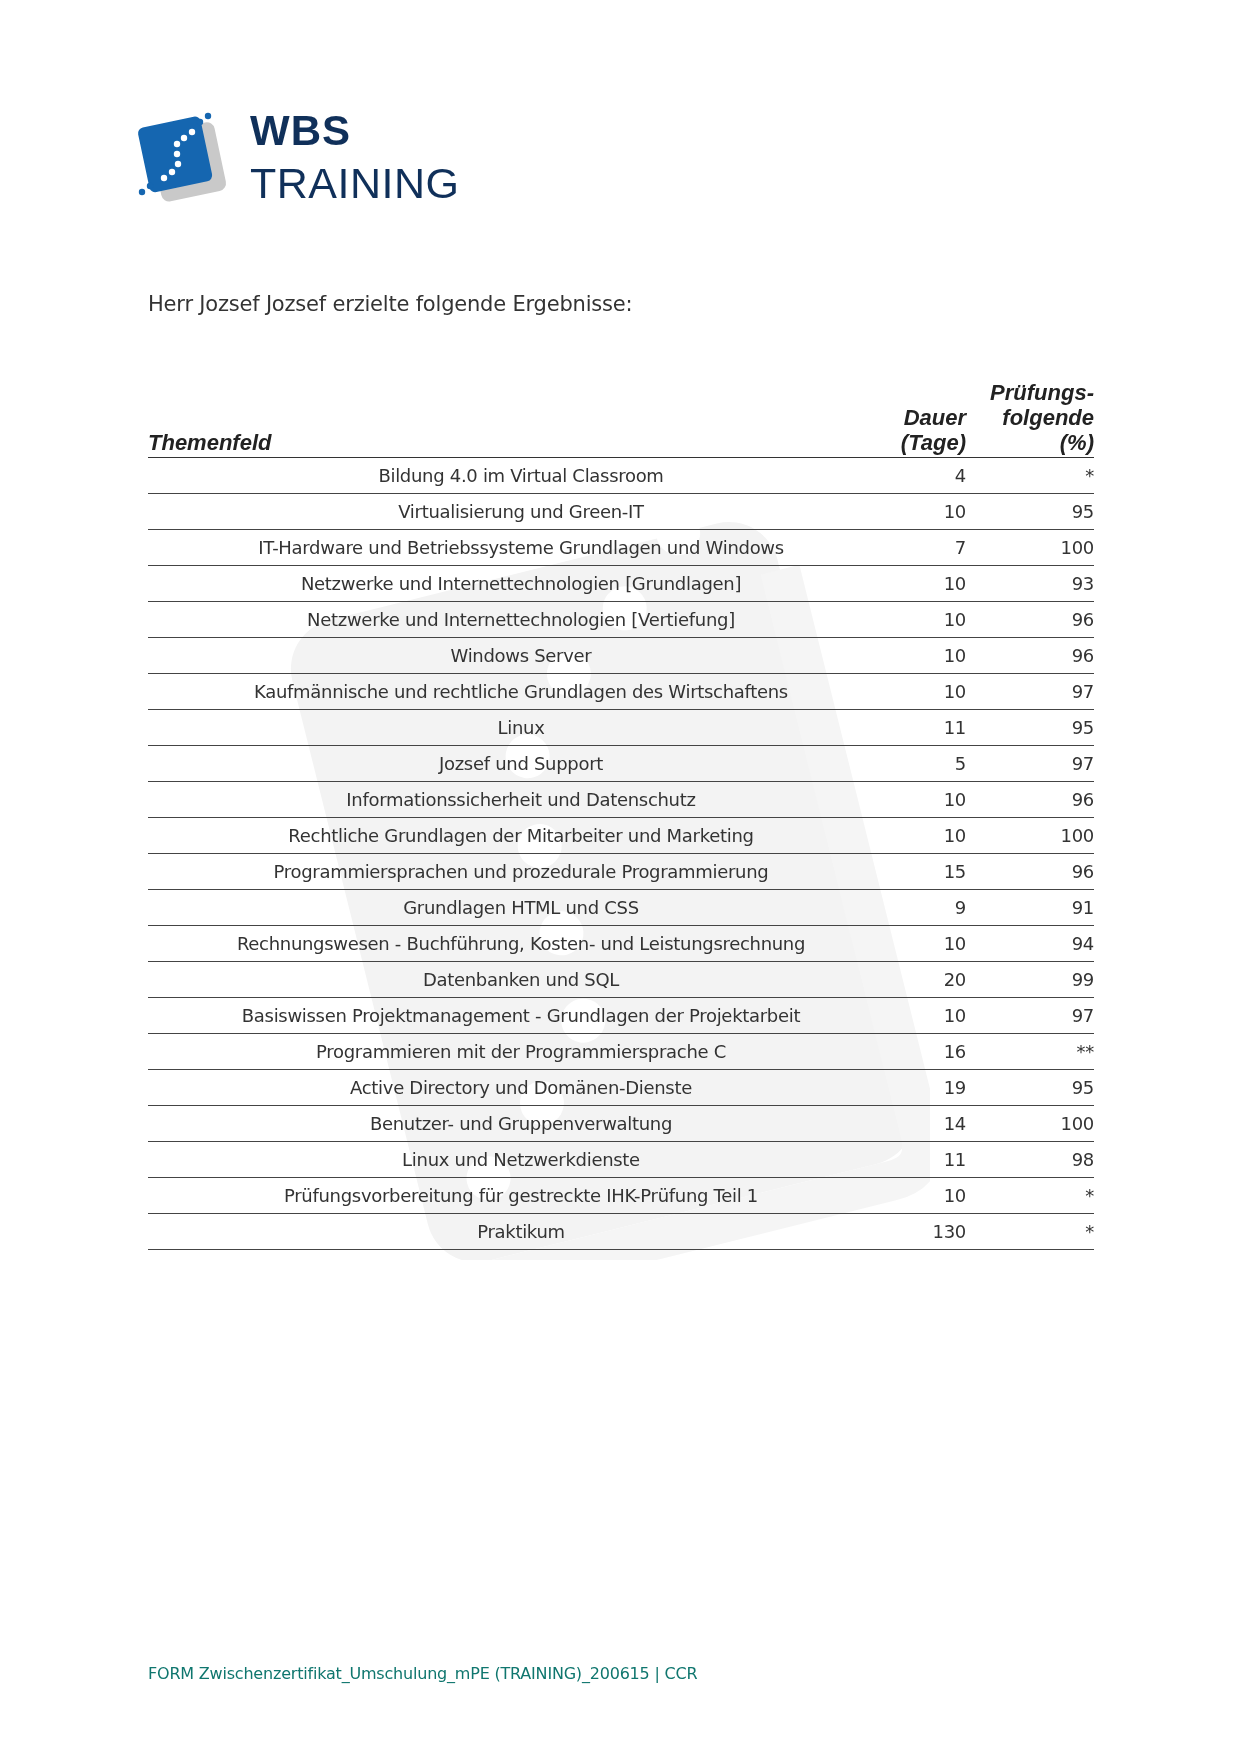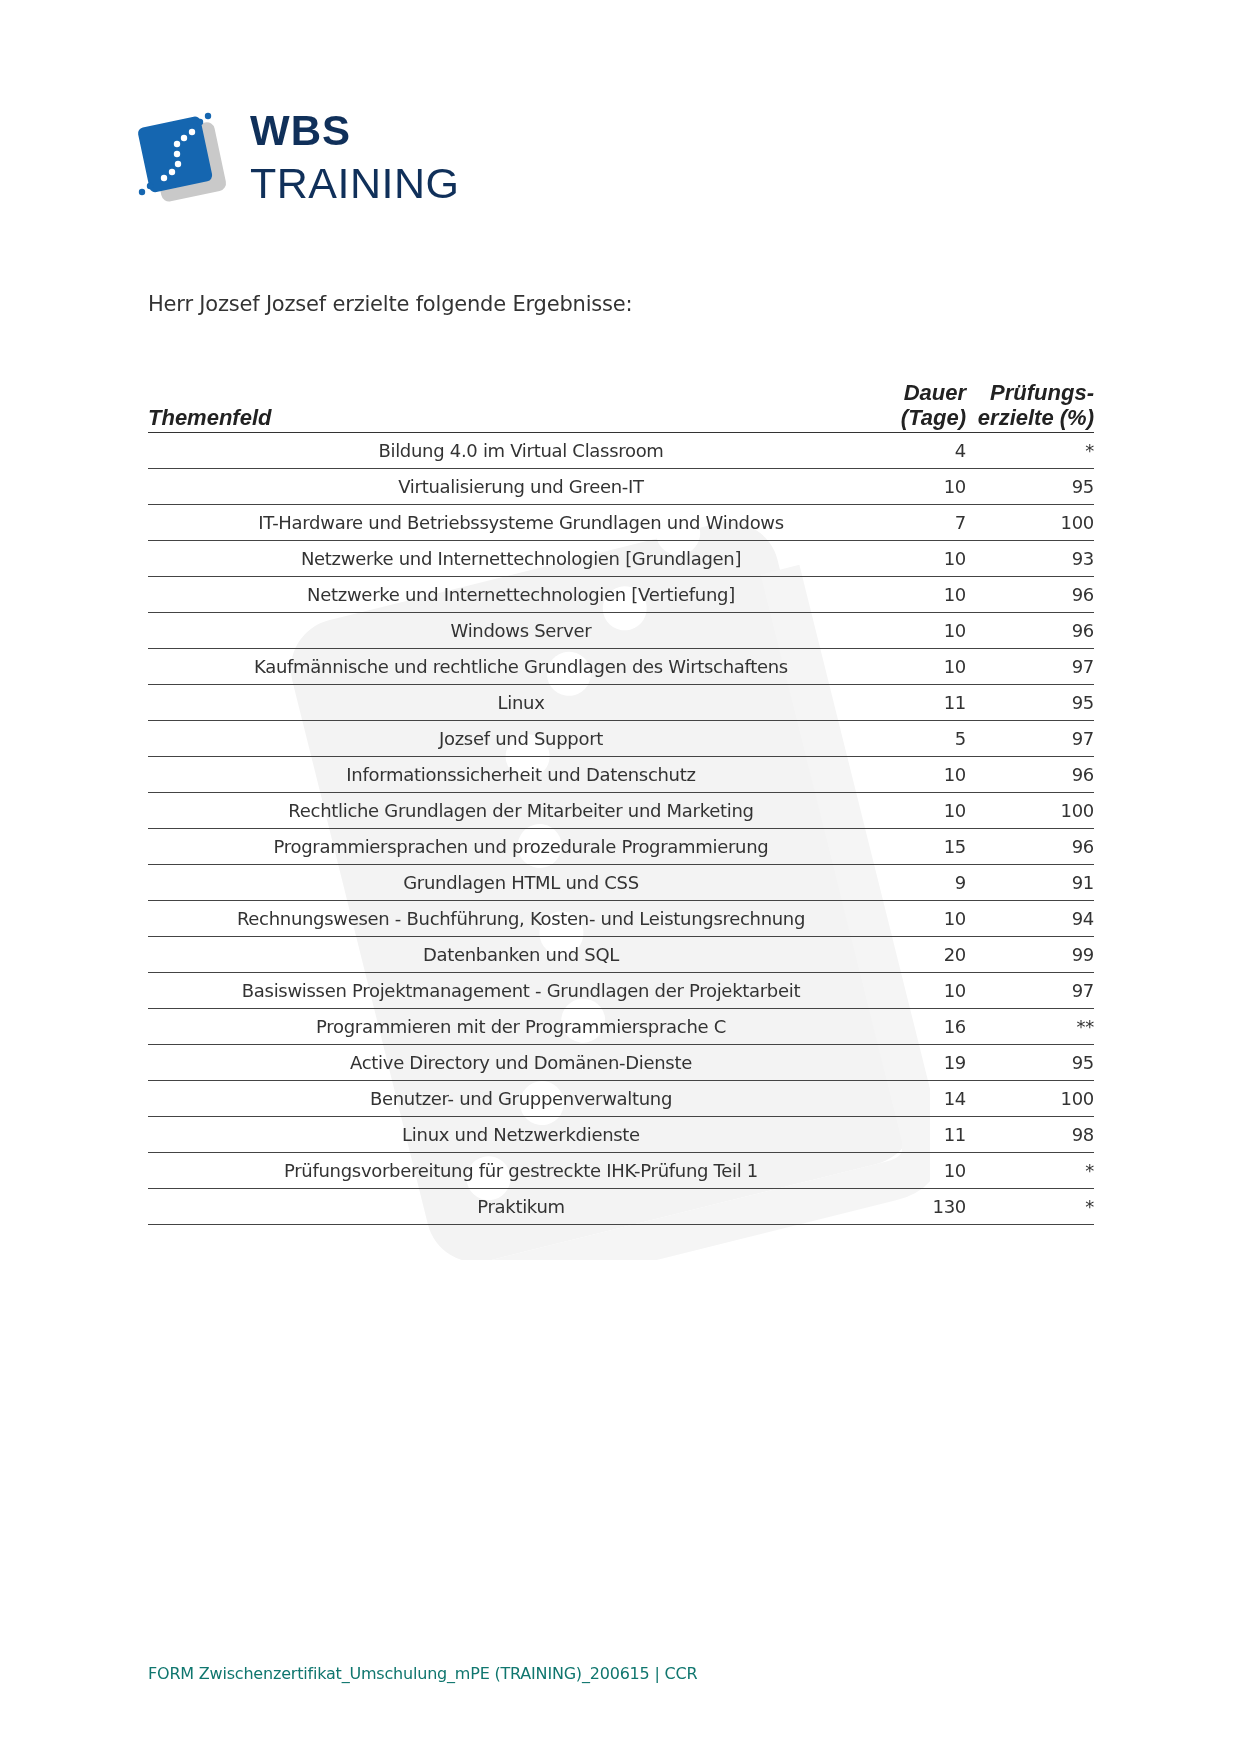--- a/index.html
+++ b/index.html
@@ -88,21 +88,21 @@
   </colgroup>
   <thead>
     <tr>
       <th class="topic">Themenfeld</th>
       <th class="num">
         <div>Dauer</div>
         <div>(Tage)</div>
       </th>
       <th class="num">
         <div>Prüfungs-</div>
-        <div>erzielte (%)</div>
+        <div>folgende (%)</div>
       </th>
     </tr>
   </thead>
   <tbody id="rows">
       <tr>
         <td class="topic">Bildung 4.0 im Virtual Classroom</td>
         <td class="num">4</td>
         <td class="num">*</td>
       </tr>
       <tr>

